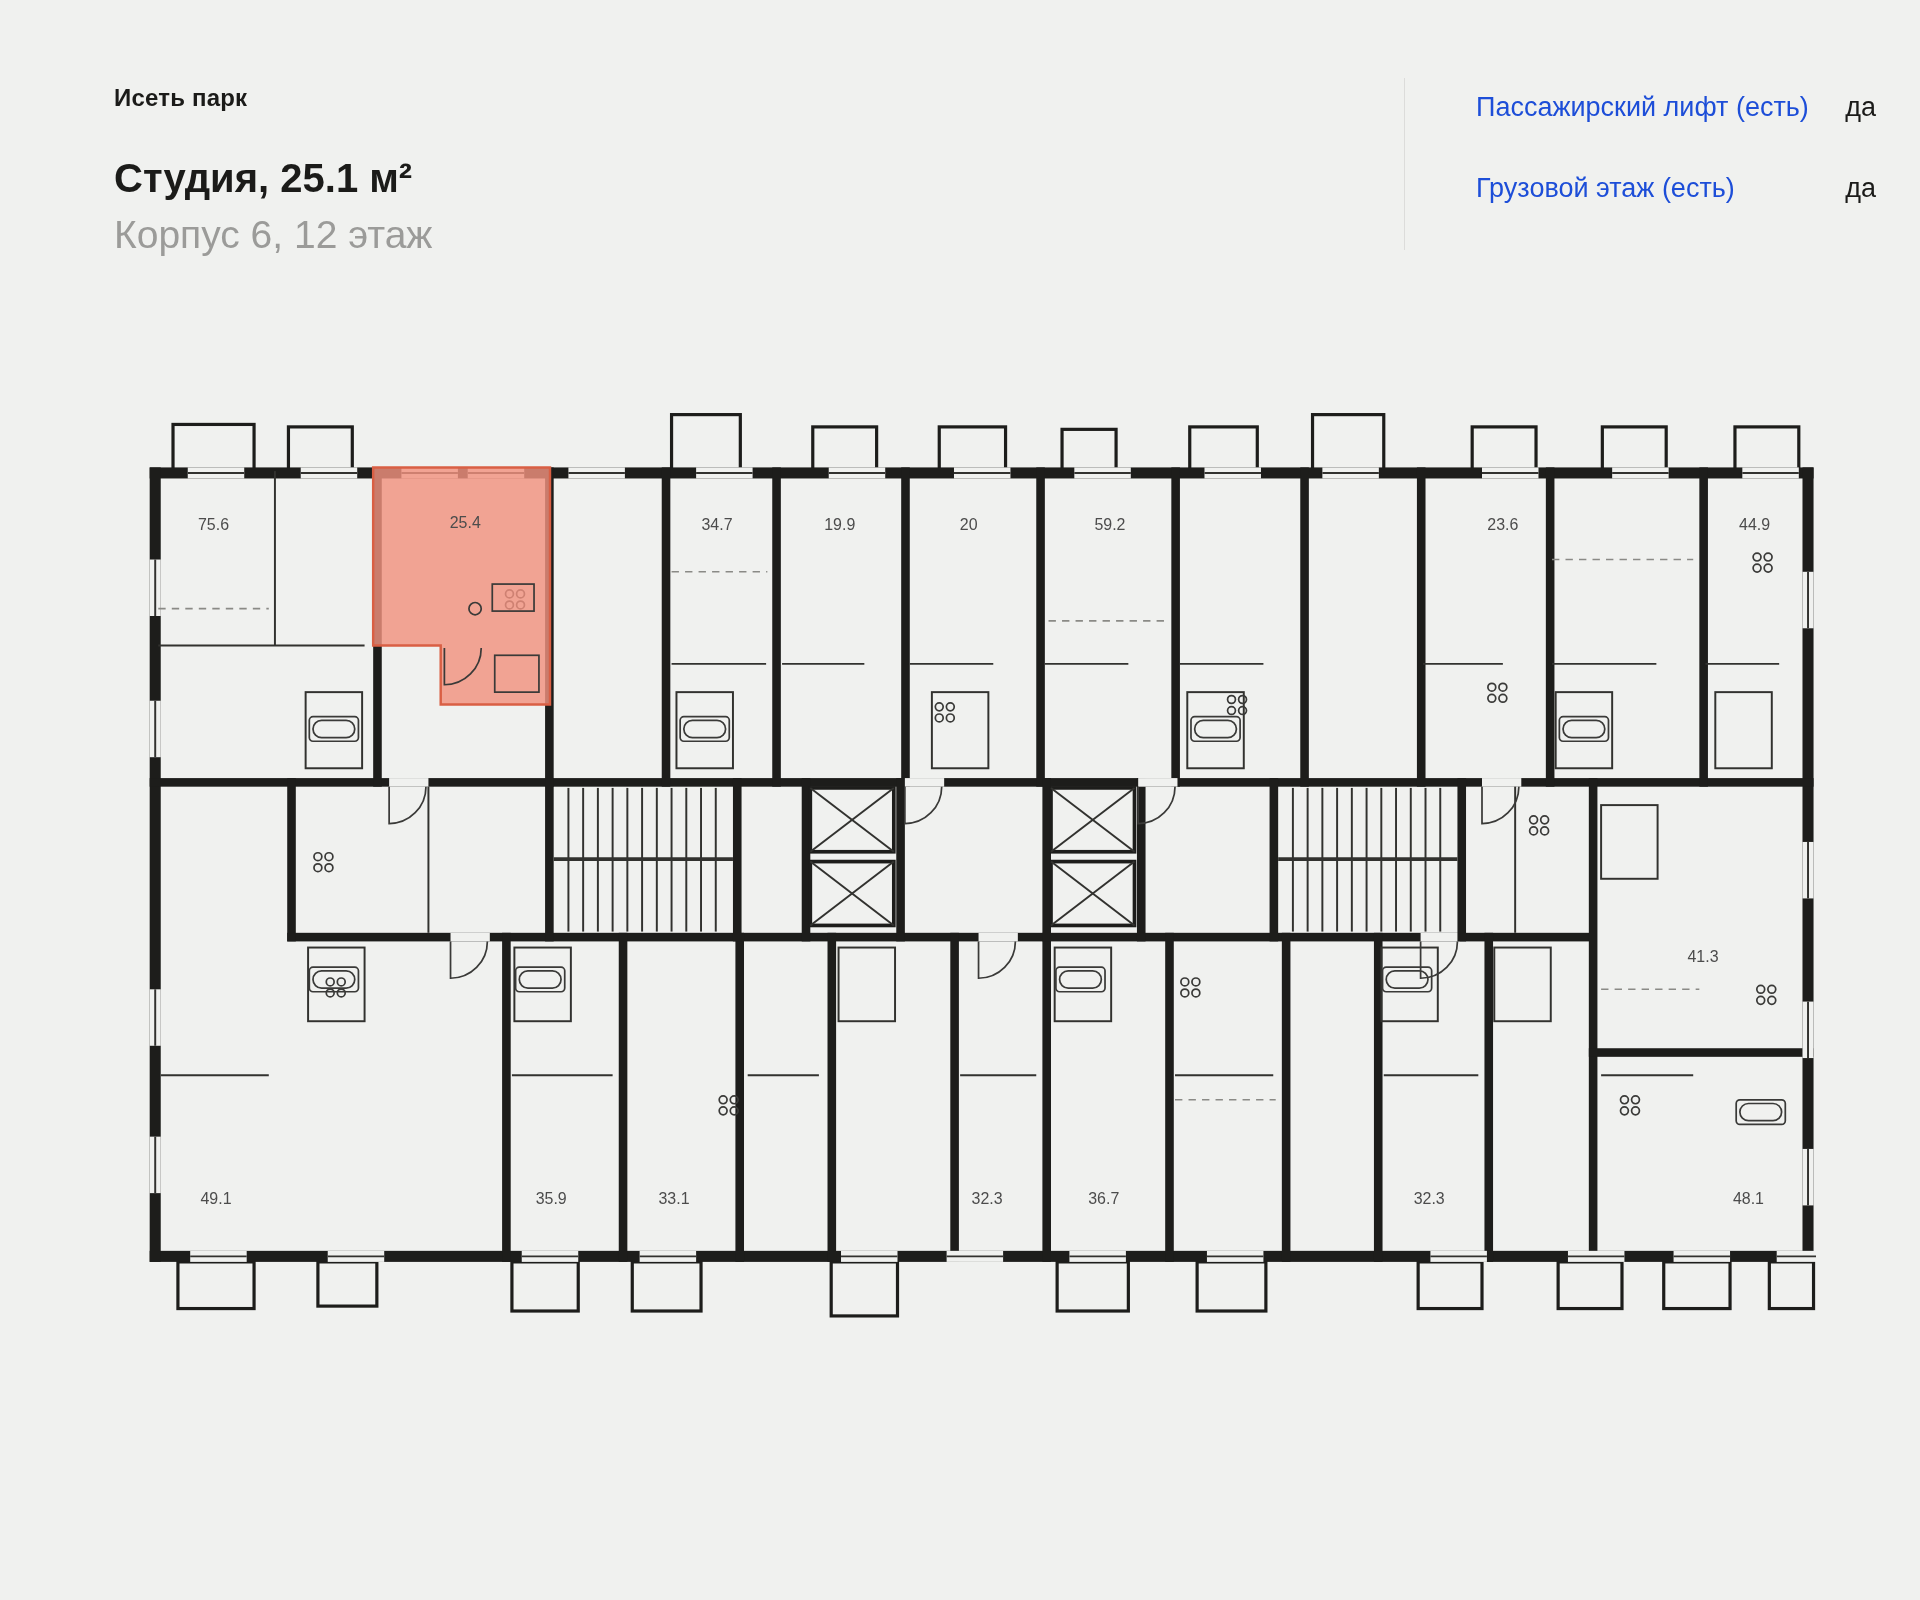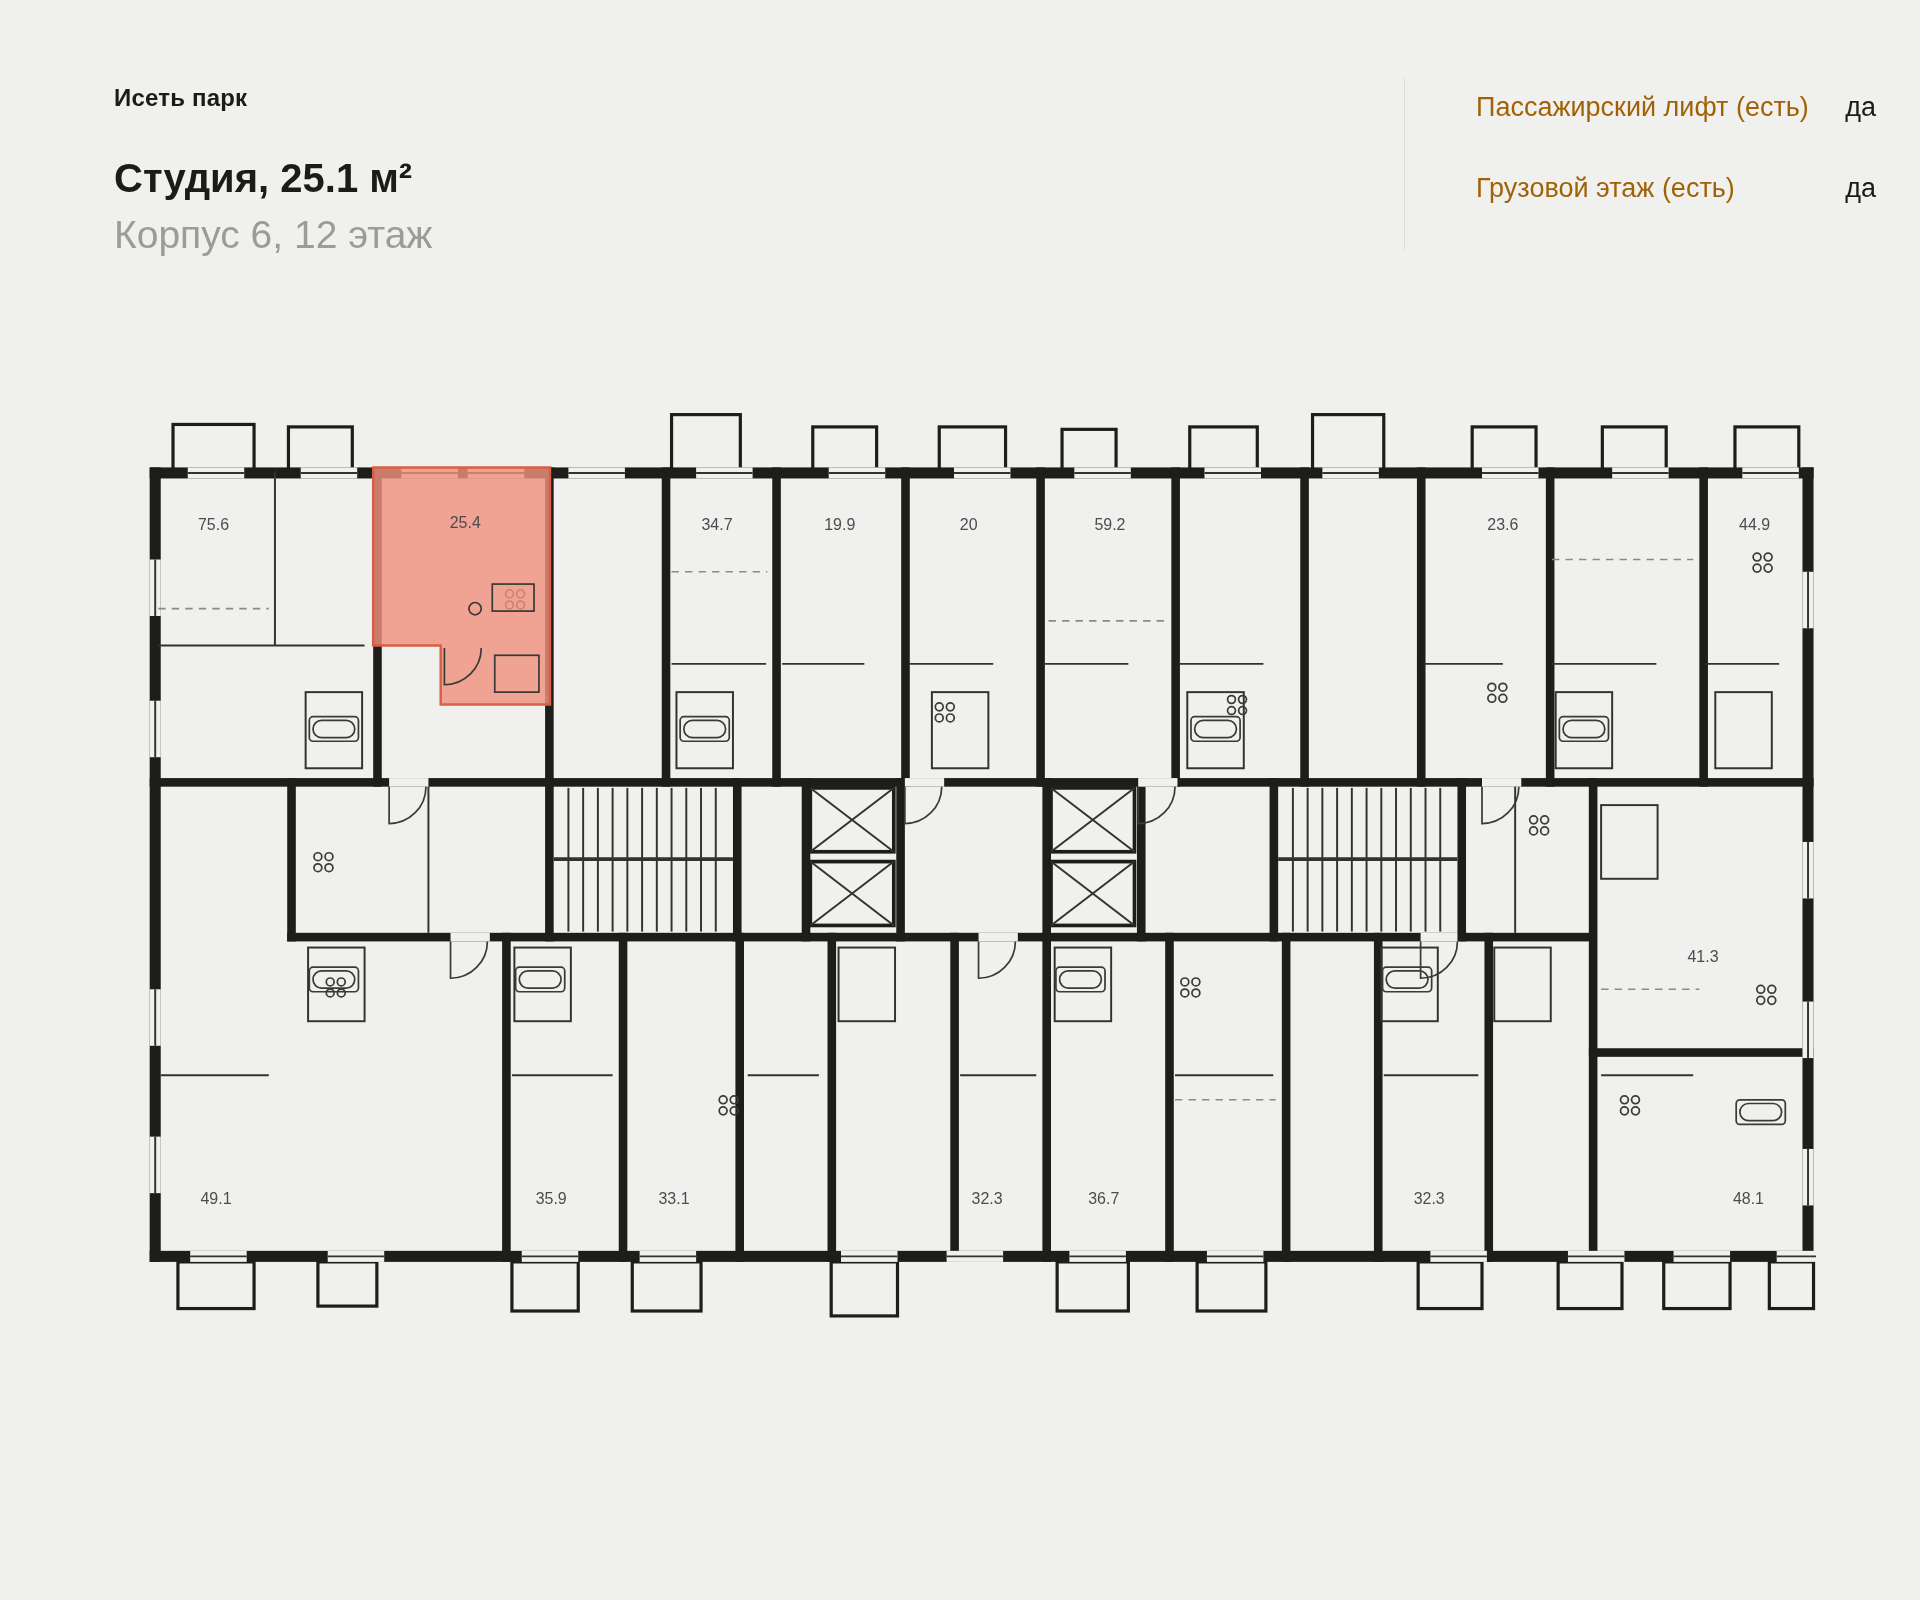--- a/index.html
+++ b/index.html
@@ -9,21 +9,21 @@
   
   .hdr{position:absolute;left:90px;top:84px;}
   .project{font-size:24px;font-weight:700;letter-spacing:.2px;}
   .title{font-size:40px;font-weight:700;margin:44px 0 0;}
   .subtitle{font-size:39px;color:#9b9b99;margin-top:12px;font-weight:400;}
 
   
   .lifts{position:absolute;left:1452px;top:92px;width:400px;}
   .lifts::before{content:"";position:absolute;left:-72px;top:-14px;height:172px;width:1px;background:#dcdcda;}
   .liftrow{display:flex;justify-content:space-between;align-items:baseline;margin-bottom:50px;font-size:27px;}
-  .liftlabel{color:#a16207;}
+  .liftlabel{color:#1d4ed8;}
   .liftvalue{color:#1b1b19;}
 
   
   .plan{position:absolute;left:122px;top:412px;width:1670px;height:909px;}
   .wall{fill:#1d1d1b;}
   .thin{stroke:#32322f;stroke-width:1.6;fill:none;}
   .thin2{stroke:#32322f;stroke-width:3;fill:none;}
   .balc{stroke:#1d1d1b;stroke-width:2.6;fill:none;}
   .bgfill{fill:#f0f1ef;}
   .dash{stroke:#8a8a86;stroke-width:1.3;fill:none;stroke-dasharray:6 5;}

